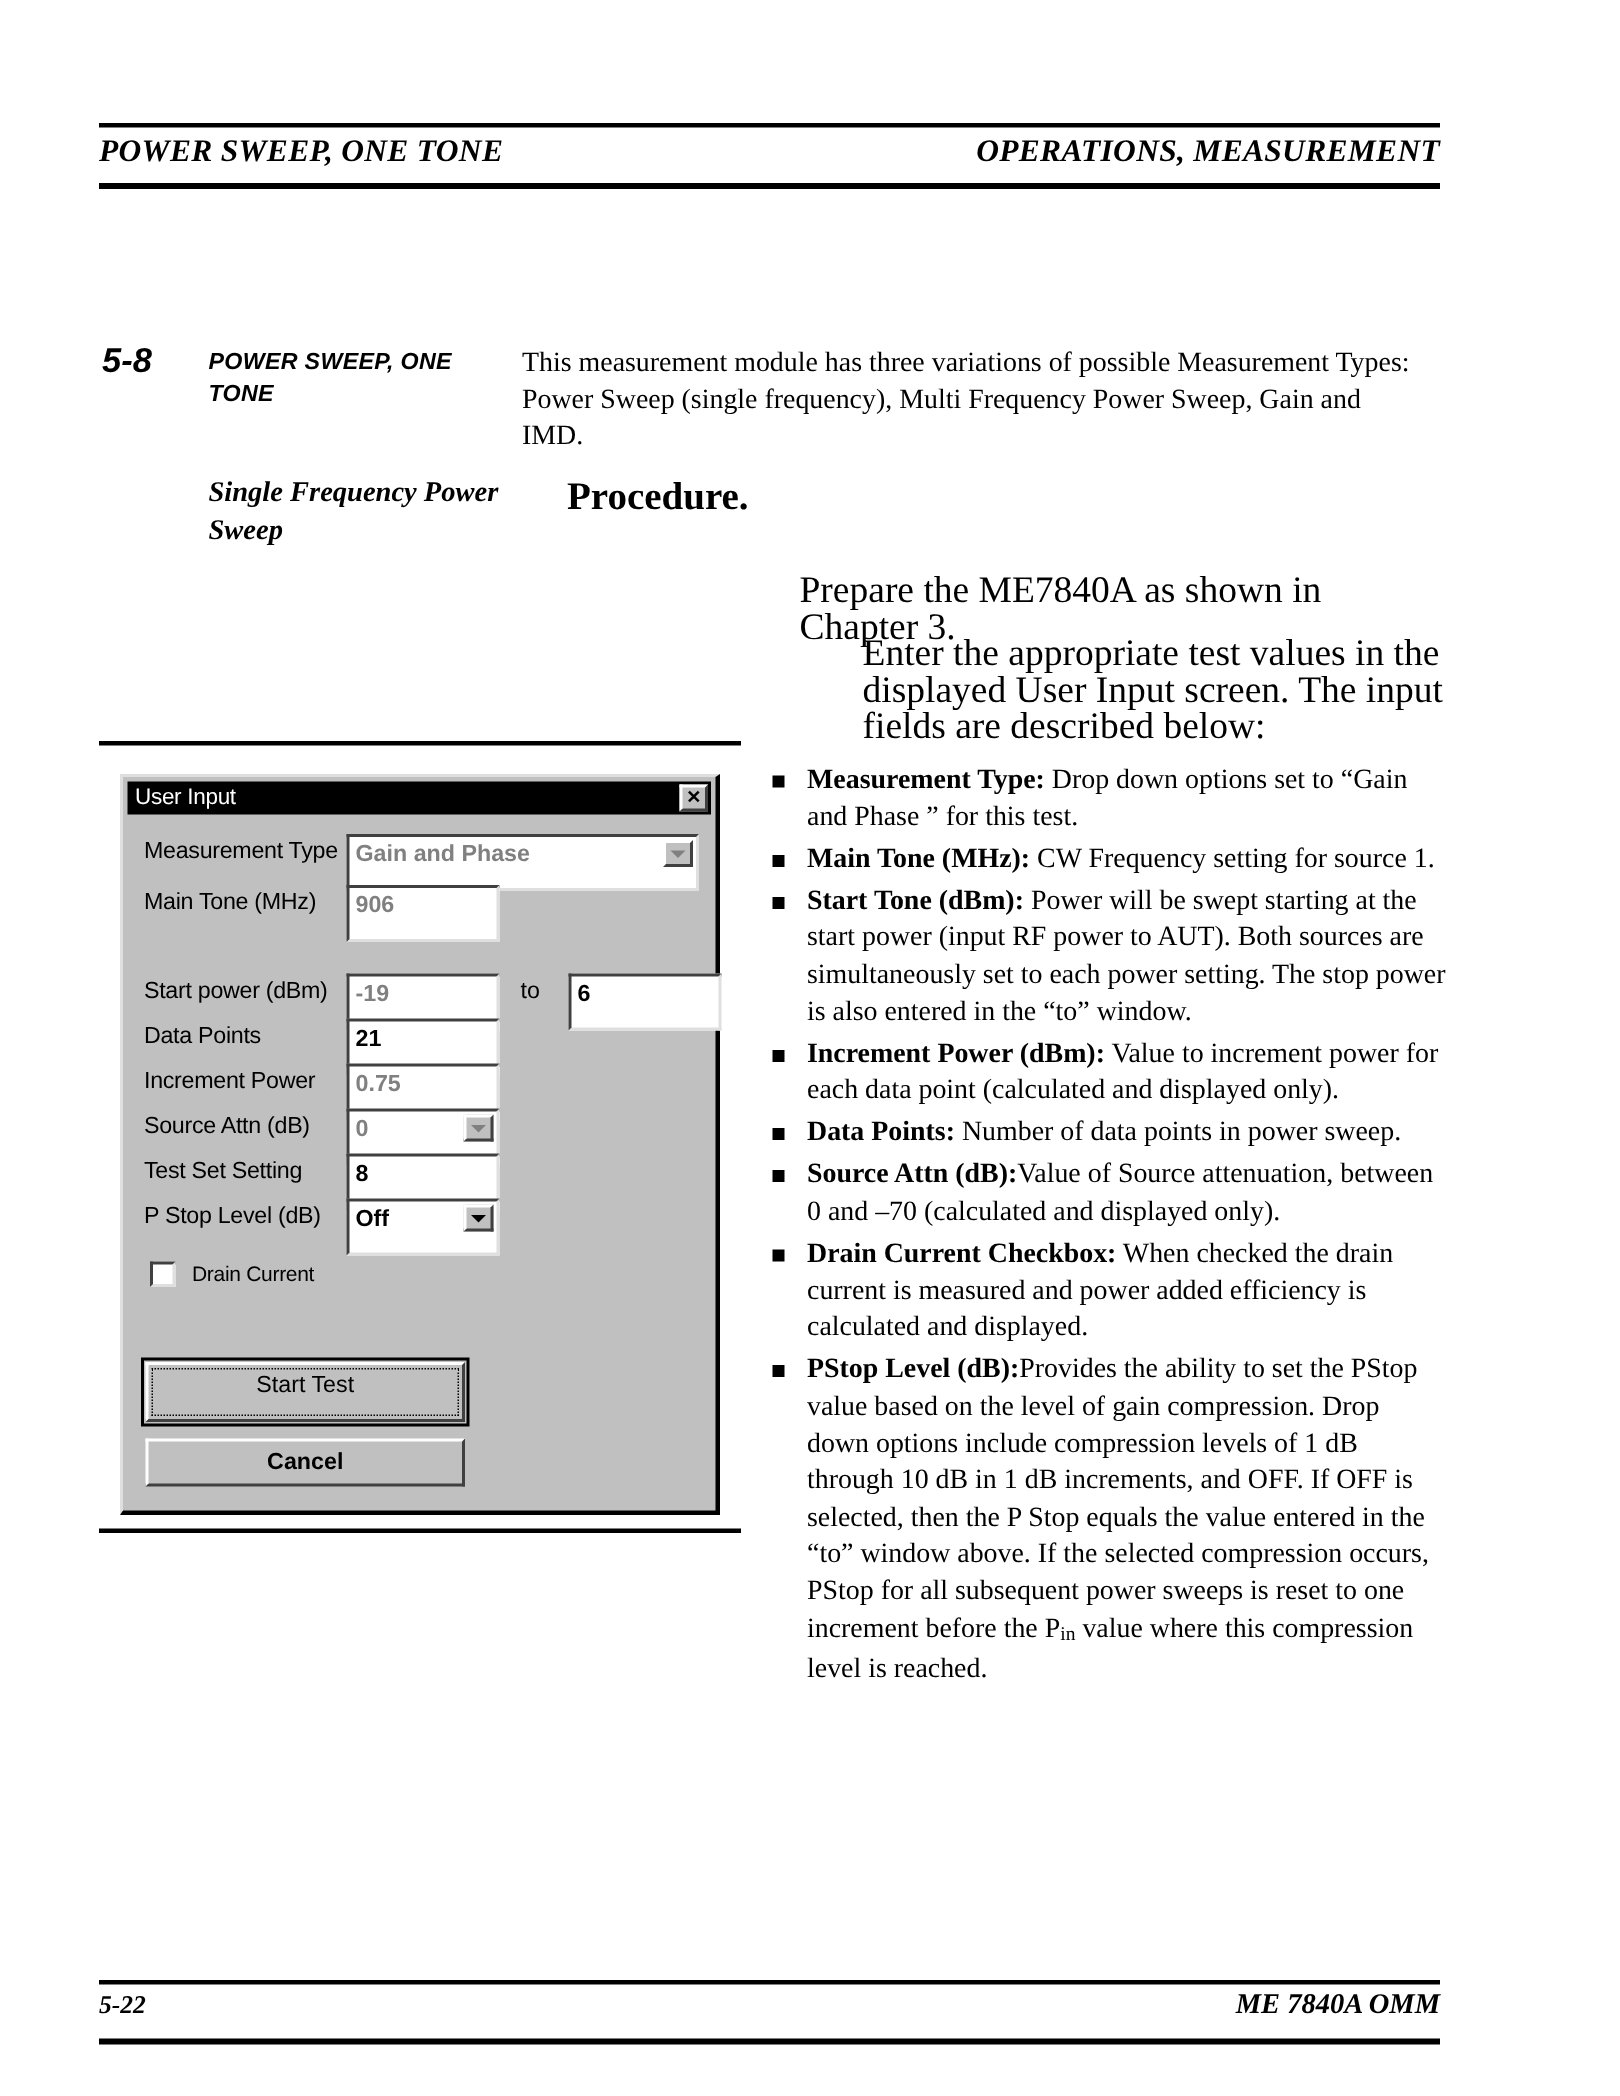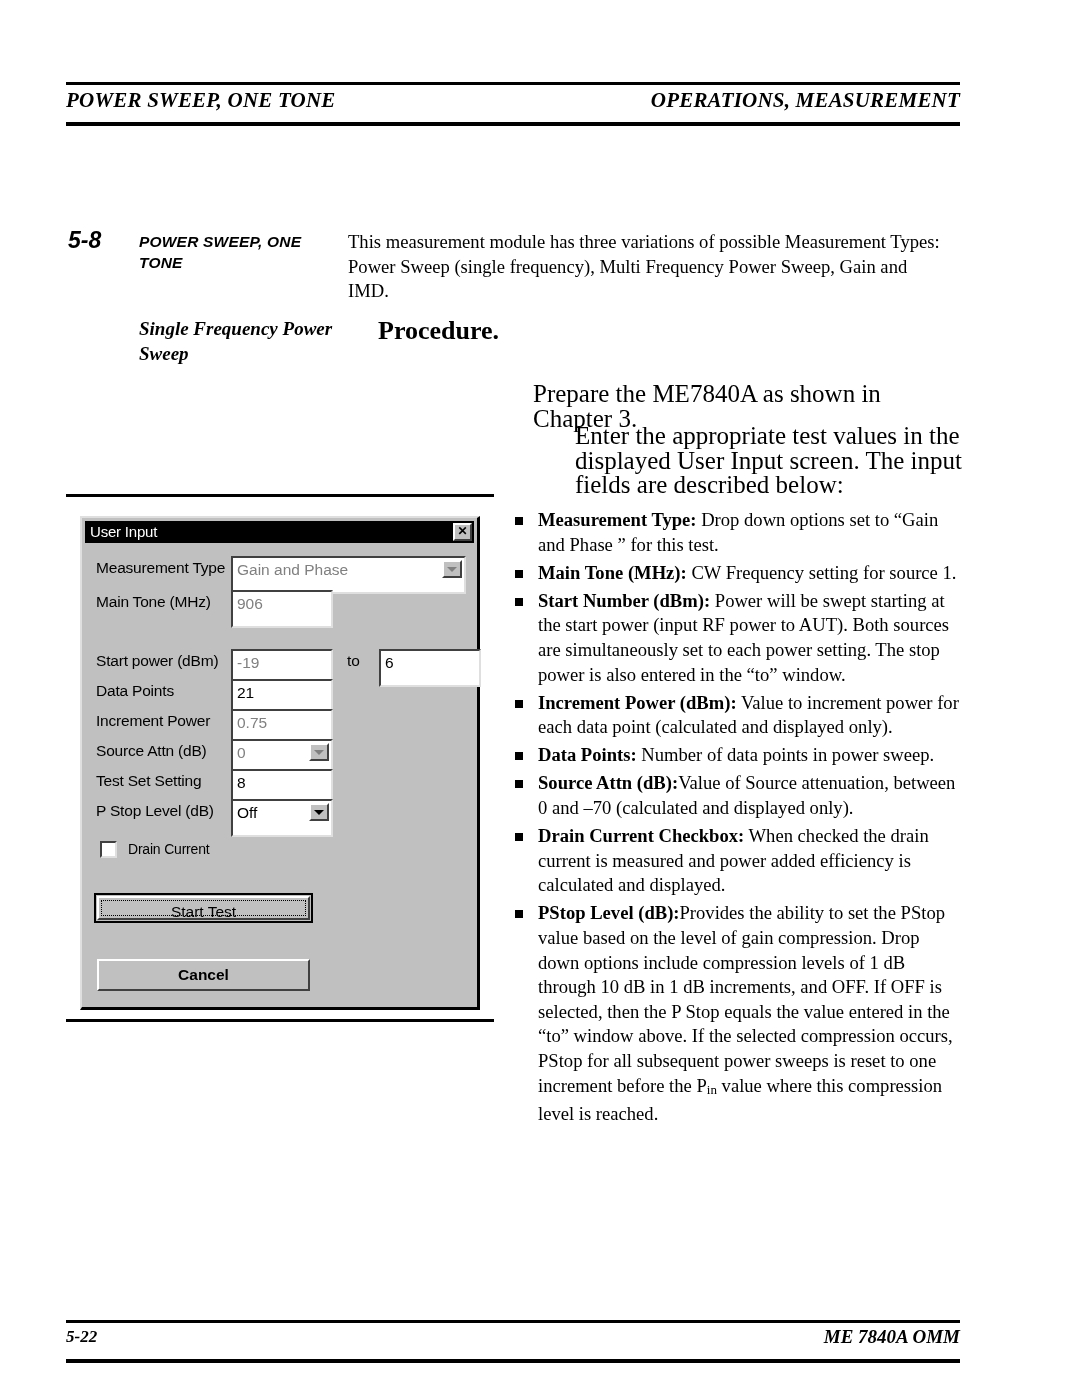--- a/index.html
+++ b/index.html
@@ -206,20 +206,21 @@
   
   .tbox {
     position: absolute;
     background: #ffffff;
     border-top: 2px solid #404040;
     border-left: 2px solid #404040;
     border-right: 2px solid #dfdfdf;
     border-bottom: 2px solid #dfdfdf;
     box-sizing: border-box;
     height: 38px;
+    font-weight: bold;
   }
   .tbox .val {
     position: absolute;
     left: 4px; top: 2px;
     font-size: 15.5px;
     line-height: 20px;
     color: #000;
     white-space: nowrap;
   }
   .tbox.disabled { background: #ffffff; }
@@ -350,21 +351,21 @@
 
     <div class="bullet">
       <span class="sq"></span><b>Measurement Type:</b><span> Drop down options set to “Gain and Phase ” for this test.</span>
     </div>
 
     <div class="bullet">
       <span class="sq"></span><b>Main Tone (MHz):</b><span> CW Frequency setting for source 1.</span>
     </div>
 
     <div class="bullet">
-      <span class="sq"></span><b>Start Number (dBm):</b><span> Power will be swept starting at the start power (input RF power to AUT). Both sources are simultaneously set to each power setting. The stop power is also entered in the “to” window.</span>
+      <span class="sq"></span><b>Start Tone (dBm):</b><span> Power will be swept starting at the start power (input RF power to AUT). Both sources are simultaneously set to each power setting. The stop power is also entered in the “to” window.</span>
     </div>
 
     <div class="bullet">
       <span class="sq"></span><b>Increment Power (dBm):</b><span> Value to increment power for each data point (calculated and displayed only).</span>
     </div>
 
     <div class="bullet">
       <span class="sq"></span><b>Data Points:</b><span> Number of data points in power sweep.</span>
     </div>
 
@@ -458,21 +459,21 @@
             <span class="tri"></span>
           </div>
       </div>
     </div>
 
     <div class="field-row" style="left:14px; top:320px; width:300px;">
       <div class="cbox" style="left:4px; top:3px;"></div>
       <span class="cbox-label" style="left:32px; top:3px;">Drain Current</span>
     </div>
 
-    <div class="pbtn default" style="left:15px; top:378px; width:213px; height:24px;">
+    <div class="pbtn default" style="left:15px; top:390px; width:213px; height:40px;">
       <span class="focus"></span>
       <span>Start Test</span>
     </div>
     <div class="pbtn" style="left:15px; top:441px; width:213px; height:32px;font-weight:bold;">
       <span>Cancel</span>
     </div>
 
   </div>
 
   <div class="fig-rule fig-rule-bottom"></div>

